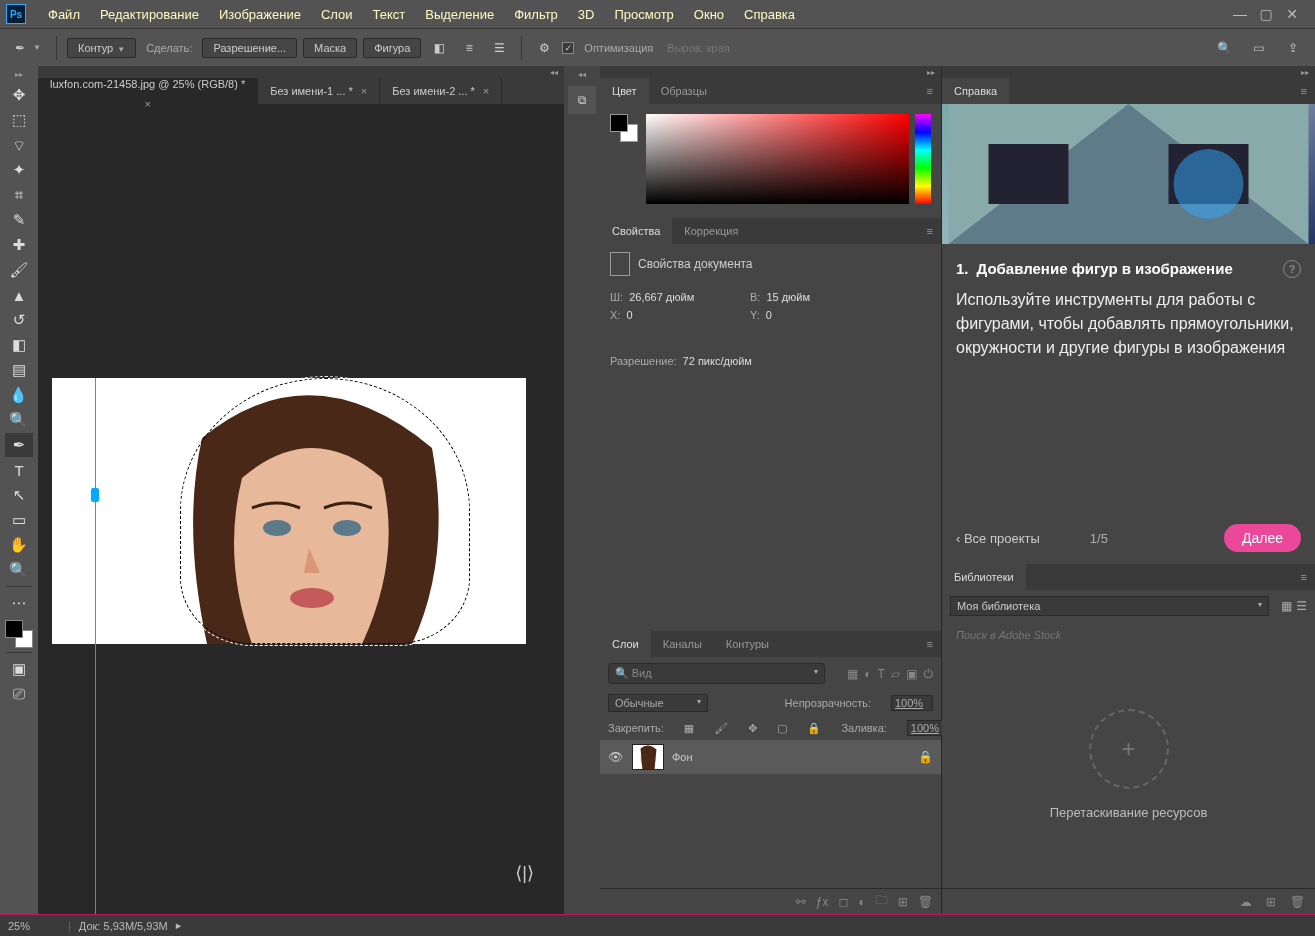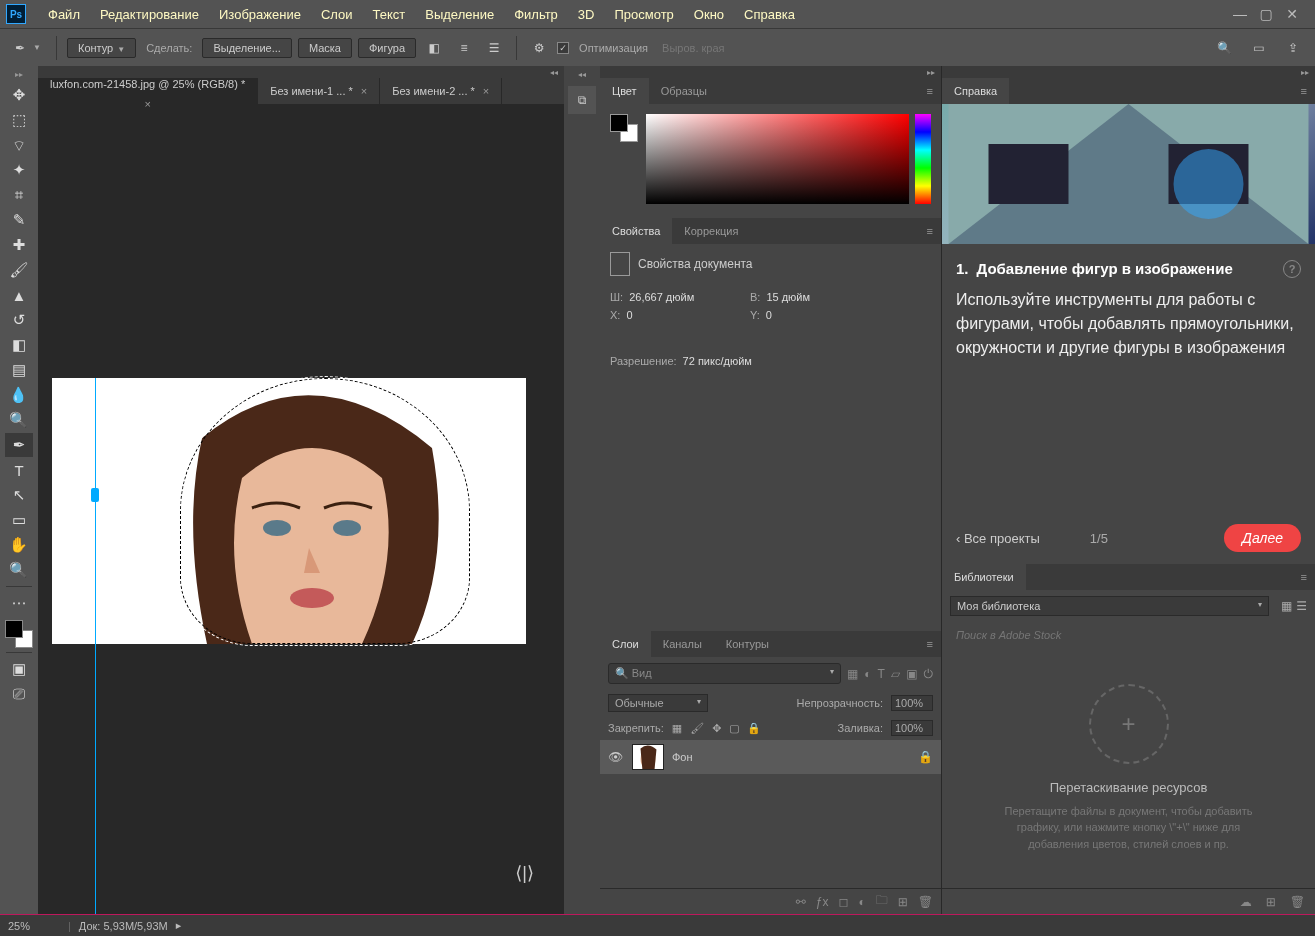--- a/index.html
+++ b/index.html
@@ -49,42 +49,42 @@
 .color-panel { display:flex; gap:6px; padding:10px; }
 .color-swatches { width:30px; position:relative; }
 .color-field { flex:1; height:90px; background:linear-gradient(to bottom, rgba(0,0,0,0) 0%, #000 100%), linear-gradient(to right, #fff 0%, #f00 100%); position:relative; }
 .hue-strip { width:16px; height:90px; background:linear-gradient(to bottom, #f0f 0%, #00f 20%, #0ff 40%, #0f0 60%, #ff0 80%, #f00 100%); }
 .props-header { display:flex; align-items:center; gap:8px; padding:8px 10px; }
 .doc-icon { width:20px; height:24px; border:1px solid #999; position:relative; }
 .props-grid { padding:4px 10px; font-size:11px; color:#aaa; }
 .props-row { display:flex; gap:20px; padding:3px 0; }
 .props-cell { display:flex; gap:6px; min-width:120px; }
 .layers-body { flex:1; display:flex; flex-direction:column; }
-.layers-controls { padding:6px 8px; display:flex; align-items:center; gap:6px; }
+.layers-controls { padding:6px 8px; display:flex; align-items:center; gap:22px; }
 .search-box { flex:1; background:#3a3a3a; border:1px solid #2a2a2a; padding:3px 6px; color:#888; font-size:11px; border-radius:3px;}
 .layers-icons { display:flex; gap:6px; color:#888; }
-.blend-row, .lock-row { display:flex; align-items:center; gap:8px; padding:4px 8px; font-size:11px; color:#aaa; }
+.blend-row, .lock-row { display:flex; align-items:center; gap:20px; padding:4px 8px; font-size:11px; color:#aaa; }
 .blend-dd { background:#3a3a3a; border:1px solid #2a2a2a; padding:2px 6px; flex:0 0 100px; color:#aaa; }
-.pct-input { background:#3a3a3a; border:1px solid #2a2a2a; width:42px; padding:1px 3px; color:#aaa; font-size:11px; }
+.pct-input { background:#3a3a3a; border:1px solid #2a2a2a; width:42px; padding:1px 3px; color:#aaa; font-size:11px;text-decoration:underline; }
 .layer-row { display:flex; align-items:center; padding:4px 8px; background:#5a5a5a; gap:8px; }
 .eye { width:16px; color:#ccc; }
 .layer-thumb { width:32px; height:26px; background:#fff; border:1px solid #222; display:flex; align-items:center; justify-content:center; overflow:hidden; }
 .layer-name { flex:1; font-size:11px; }
 .lock-icon { color:#999; }
 .layers-footer { margin-top:auto; height:26px; border-top:1px solid #2a2a2a; display:flex; align-items:center; justify-content:flex-end; gap:10px; padding:0 8px; color:#888; font-size:12px; }
 .help-panel { display:flex; flex-direction:column; height:460px; }
 .help-img { height:140px; background:linear-gradient(135deg,#7aa 0%,#abc 50%,#236 100%); position:relative; overflow:hidden; }
 .help-content { padding:16px 14px; }
 .help-title { font-size:15px; font-weight:bold; color:#fff; margin-bottom:10px; display:flex; gap:8px; }
 .help-q { margin-left:auto; color:#888; width:18px; height:18px; border:1px solid #888; border-radius:50%; display:flex; align-items:center; justify-content:center; font-size:11px;}
 .help-text { font-size:16px; color:#eee; line-height:1.5; }
 .help-nav { margin-top:auto; padding:12px 14px; display:flex; align-items:center; }
 .help-back { color:#ccc; cursor:pointer; font-size:13px; }
 .help-counter { margin:0 auto 0 50px; color:#aaa; font-size:13px; }
-.help-next { background:#ef4444; color:#fff; padding:6px 18px; border-radius:14px; font-size:14px; cursor:pointer;font-style:italic; }
+.help-next { background:#ec4899; color:#fff; padding:6px 18px; border-radius:14px; font-size:14px; cursor:pointer; }
 .lib-controls { padding:6px 8px; display:flex; align-items:center; gap:12px; }
 .lib-dd { flex:1; background:#3a3a3a; border:1px solid #2a2a2a; padding:3px 6px; color:#ccc; font-size:11px; display:flex; }
 .lib-icons { display:flex; gap:4px; color:#aaa; }
 .lib-search { margin:4px 8px; background:transparent; border:none; padding:3px 6px; color:#777; font-size:11px; font-style:italic; width:calc(100% - 16px);}
 .lib-drop { flex:1; display:flex; flex-direction:column; align-items:center; justify-content:center; padding:20px; text-align:center; }
 .lib-circle { width:80px; height:80px; border:2px dashed #666; border-radius:50%; display:flex; align-items:center; justify-content:center; color:#777; font-size:24px; margin-bottom:16px; }
 .lib-drop-title { color:#bbb; font-size:13px; margin-bottom:8px; }
 .lib-drop-text { color:#777; font-size:11px; line-height:1.5; max-width:260px; }
 .lib-footer { height:26px; border-top:1px solid #2a2a2a; display:flex; align-items:center; justify-content:flex-end; gap:14px; padding:0 10px; color:#888; }
 .statusbar { height:22px; background:#3a3a3a; display:flex; align-items:center; font-size:11px; color:#bbb; padding:0 8px; border-top:1px solid #be185d;}
@@ -120,21 +120,21 @@
 </div>
 
 <div class="optbar">
   <div class="tool-drop">
     <span>✒</span>
       <span class="drop-chev">▼</span>
   </div>
   <div class="opt-sep"></div>
   <div class="opt-btn"><span>Контур</span><span class="drop-chev">▼</span></div>
   <span class="opt-label">Сделать:</span>
-  <button class="opt-btn">Выделение...</button>
+  <button class="opt-btn">Разрешение...</button>
   <button class="opt-btn">Маска</button>
   <button class="opt-btn">Фигура</button>
   <div class="opt-icon">◧</div>
   <div class="opt-icon">≡</div>
   <div class="opt-icon">☰</div>
   <div class="opt-sep"></div>
   <div class="opt-icon">⚙</div>
   <span class="checkbox">✓</span>
   <span class="opt-label">Оптимизация</span>
   <span class="opt-label" style="color:#777">Выров. края</span>
@@ -387,21 +387,20 @@
           </div>
         <div class="lib-icons">
           <span>▦</span>
           <span>☰</span>
         </div>
       </div>
       <input class="lib-search" placeholder="Поиск в Adobe Stock" style="">
       <div class="lib-drop">
         <div class="lib-circle">+</div>
         <div class="lib-drop-title">Перетаскивание ресурсов</div>
-        <div class="lib-drop-text">Перетащите файлы в документ, чтобы добавить графику, или нажмите кнопку \"+\" ниже для добавления цветов, стилей слоев и пр.</div>
       </div>
       <div class="lib-footer">
         <span>☁</span>
         <span>⊞</span>
         <span>🗑</span>
       </div>
     </div>
   </div>
 </div>
 

